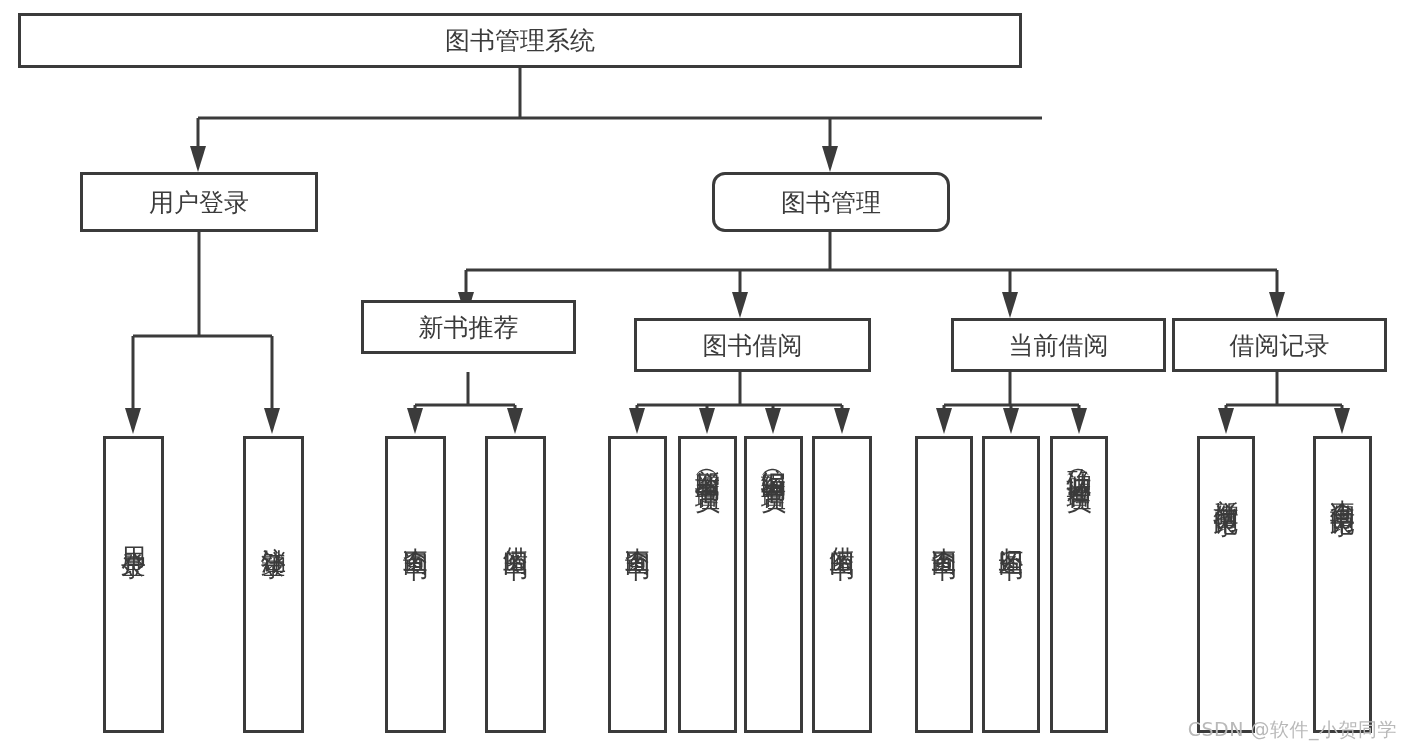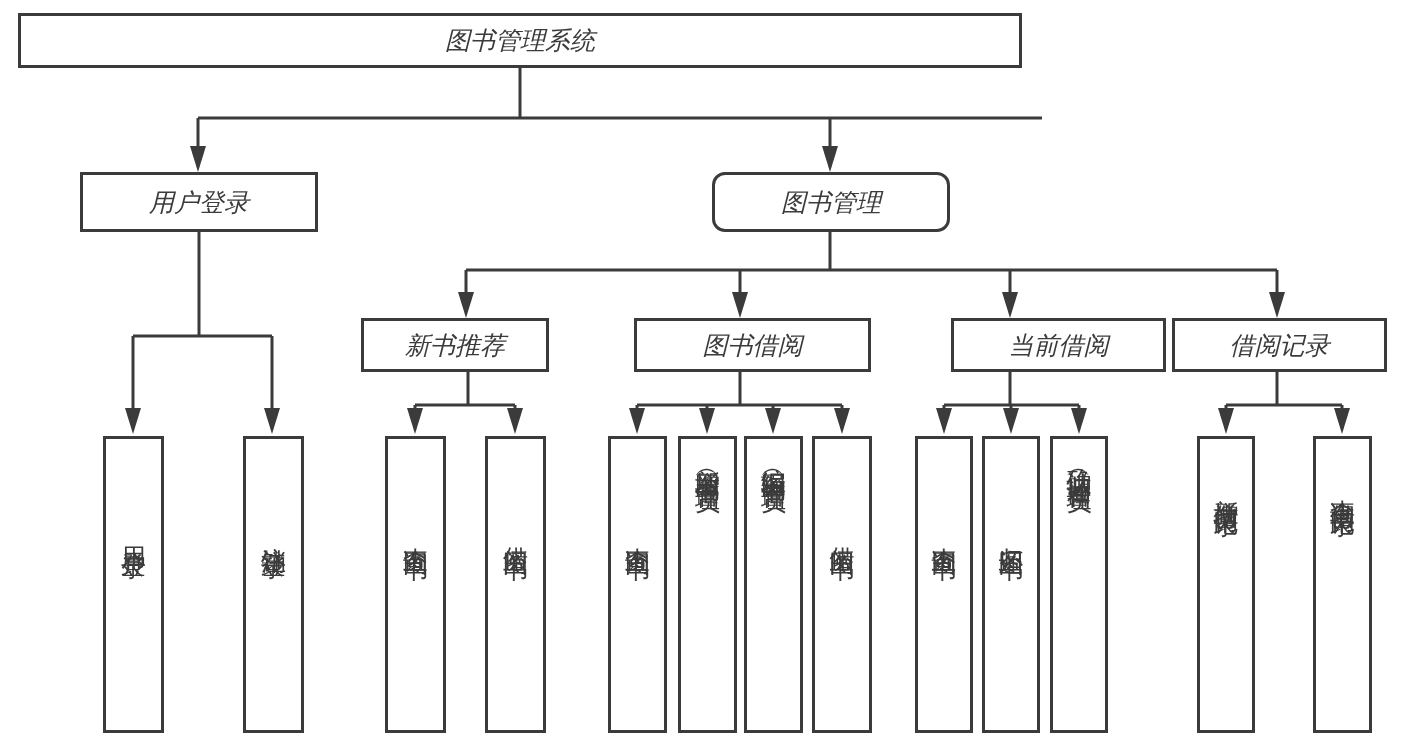--- a/index.html
+++ b/index.html
@@ -56,21 +56,20 @@
     color: #3b3b3b;
     line-height: 1.08;
     text-align: center;
     white-space: pre-line;
   }
 
   
   .node.horizontal .node-label {
     font-size: 25px;
     writing-mode: horizontal-tb;
-    font-style: italic;
   }
   .node.root .node-label {
     font-size: 25px;
   }
 
   
   .node.vertical {
     padding-top: 8px;
     align-items: flex-start;
   }
@@ -182,21 +181,21 @@
   </div>
 
   <div class="node horizontal" style="left:80px; top:172px; width:238px; height:60px;">
     <span class="node-label">用户登录</span>
   </div>
 
   <div class="node horizontal" style="left:712px; top:172px; width:238px; height:60px;border-radius:13px;">
     <span class="node-label">图书管理</span>
   </div>
 
-  <div class="node horizontal" style="left:361px; top:318px; width:188px; height:54px;justify-content:center;">
+  <div class="node horizontal" style="left:361px; top:300px; width:215px; height:54px;justify-content:center;">
     <span class="node-label">新书推荐</span>
   </div>
 
   <div class="node horizontal" style="left:634px; top:318px; width:237px; height:54px;">
     <span class="node-label">图书借阅</span>
   </div>
 
   <div class="node horizontal" style="left:951px; top:318px; width:215px; height:54px;">
     <span class="node-label">当前借阅</span>
   </div>
@@ -250,14 +249,15 @@
   </div>
 
   <div class="node vertical" style="left:1197px; top:436px; width:58px; height:297px; padding-top:40px;">
     <span class="node-label">新增借阅记录</span>
   </div>
 
   <div class="node vertical" style="left:1313px; top:436px; width:59px; height:297px; padding-top:40px;">
     <span class="node-label">查询借阅记录</span>
   </div>
 
+  <div id="watermark">CSDN @软件_小贺同学</div>
 
 </div>
 
 </body></html>

